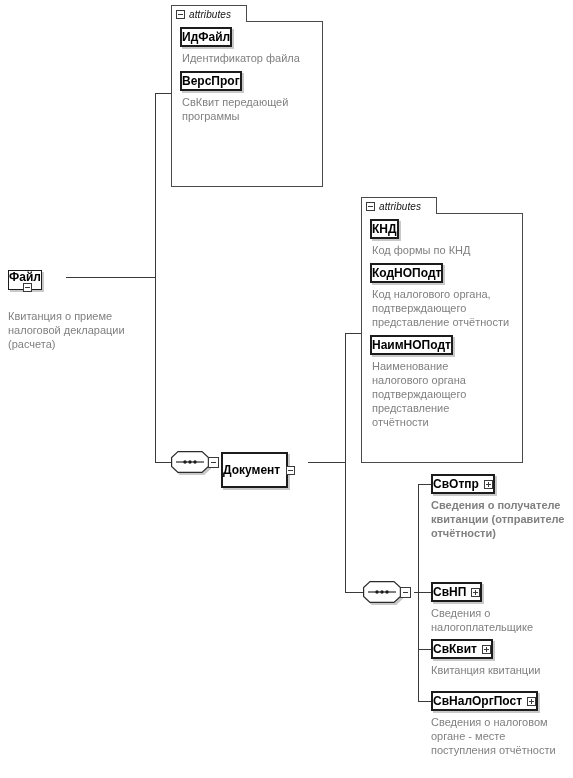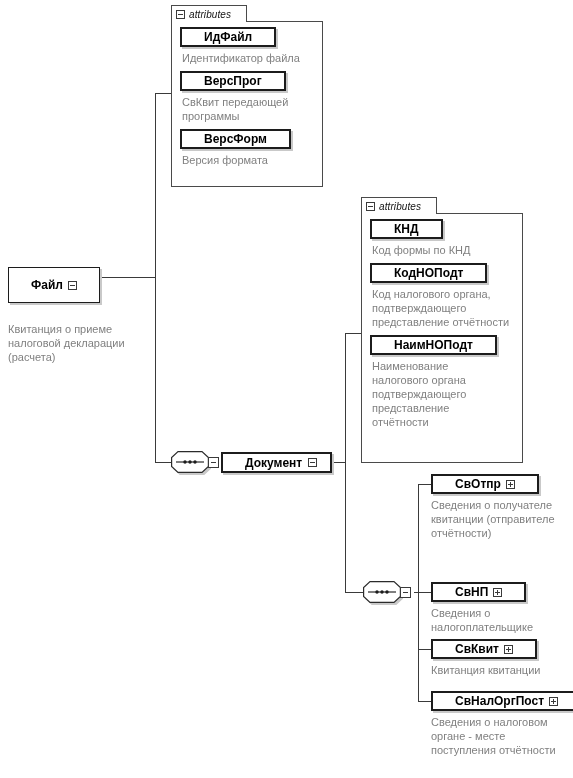--- a/index.html
+++ b/index.html
@@ -74,21 +74,21 @@
 
   
   .chip{
     position:relative;
     display:inline-flex;
     align-items:center;
     border:2px solid #1c1c1c;
     background:#ffffff;
     box-sizing:border-box;
     height:20px;
-    padding:0 22px;
+    padding:0 0;
     font-size:12px;
     font-weight:bold;
     color:#000;
     white-space:nowrap;
     box-shadow:2px 2px 0 0 #c9c9c9;
   }
   .chip.thin{border-width:1px;}
   .chip .chip-label{line-height:1;}
   .chip .pmbox{margin-left:5px;}
 
@@ -168,50 +168,44 @@
           <span class="chip-label">ИдФайл</span>
         </span>
         <div class="desc">Идентификатор файла</div>
       </div>
       <div class="attr-item">
         <span class="chip">
           <span class="chip-label">ВерсПрог</span>
         </span>
         <div class="desc">СвКвит передающей программы</div>
       </div>
-      <div class="attr-item">
-        <span class="chip">
-          <span class="chip-label">ВерсФорм</span>
-        </span>
-        <div class="desc">Версия формата</div>
-      </div>
     </div>
   </div>
 
   <div class="node" style="left:8px;top:267px;">
-    <span class="chip thin" style="height:36px;">
+    <span class="chip thin" style="height:20px;flex-direction:column;">
       <span class="chip-label">Файл</span>
       <span class="pmbox"></span>
     </span>
     <div class="desc" style="max-width:140px;margin-top:19px;">Квитанция о приеме налоговой декларации (расчета)</div>
   </div>
 
   <div class="seq" style="left:171px;top:451px;">
     <svg width="38" height="22" viewBox="0 0 38 22" aria-hidden="true">
       <polygon points="7,0.6 31,0.6 37.4,6.5 37.4,15.5 31,21.4 7,21.4 0.6,15.5 0.6,6.5" fill="#ffffff" stroke="#2b2b2b" stroke-width="1.2"></polygon>
       <line x1="5" y1="11" x2="33" y2="11" stroke="#2b2b2b" stroke-width="1.2"></line>
       <circle cx="14" cy="11" r="1.7" fill="#1c1c1c"></circle>
       <circle cx="19" cy="11" r="1.7" fill="#1c1c1c"></circle>
       <circle cx="24" cy="11" r="1.7" fill="#1c1c1c"></circle>
     </svg>
   </div>
   <div class="seq-pm" style="left:208px;top:457px;"></div>
 
   <div class="node" style="left:221px;top:452px;">
-    <span class="chip" style="height:21px;">
+    <span class="chip" style="height:36px;">
       <span class="chip-label">Документ</span>
       <span class="pmbox" style="margin-left:6px;margin-right:-9px;background:#fff;"></span>
     </span>
   </div>
 
   <div class="attr-box" style="left:361px;top:197px;width:162px;height:266px;">
     <div class="body" style="top:16px;width:162px;height:250px;"></div>
     <div class="tab" style="width:76px;">
       <span class="pmbox"></span>
       <span class="tab-label">attributes</span>
@@ -248,21 +242,21 @@
       <circle cx="24" cy="11" r="1.7" fill="#1c1c1c"></circle>
     </svg>
   </div>
   <div class="seq-pm" style="left:400px;top:587px;"></div>
 
   <div class="node" style="left:431px;top:474px;">
     <span class="chip">
       <span class="chip-label">СвОтпр</span>
       <span class="pmbox plus"></span>
     </span>
-    <div class="desc" style="max-width:135px;">Сведения о получателе квитанции (отправителе отчётности)</div>
+    <div class="desc" style="max-width:135px;font-weight:bold;">Сведения о получателе квитанции (отправителе отчётности)</div>
   </div>
 
   <div class="node" style="left:431px;top:582px;">
     <span class="chip">
       <span class="chip-label">СвНП</span>
       <span class="pmbox plus"></span>
     </span>
     <div class="desc" style="max-width:138px;">Сведения о налогоплательщике</div>
   </div>
 

